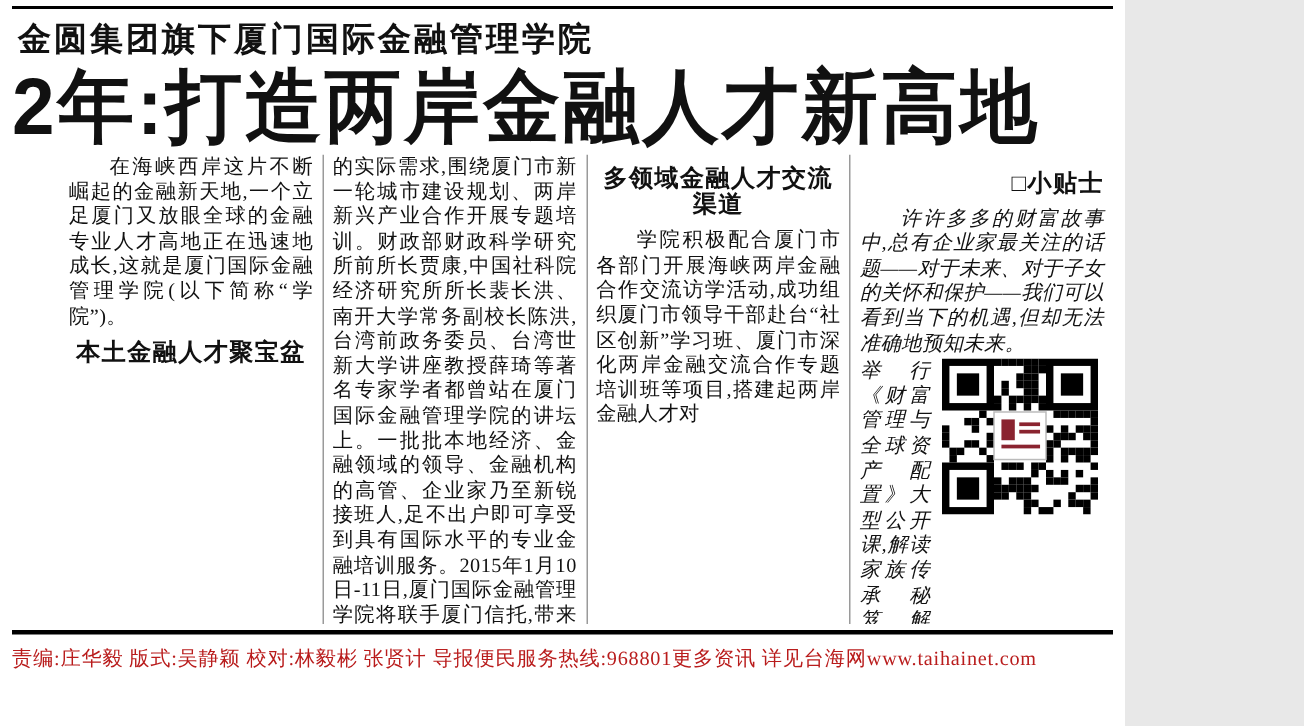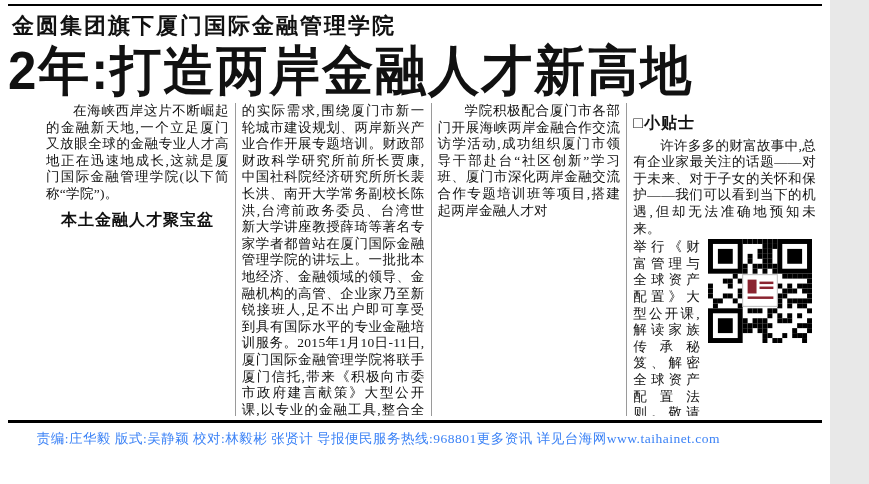--- a/index.html
+++ b/index.html
@@ -1,18 +1,18 @@
 <!DOCTYPE html>
 <html lang="zh"><head>
 <meta charset="utf-8">
 <style>
   html,body{margin:0;padding:0;background:#e8e8e8;}
   .page{
     position:relative;
-    width:830px;height:484px;
+    width:750px;height:484px;
     background:#ffffff;
     color:#111;
     font-family:"Liberation Serif", serif;
     overflow:hidden;
     box-sizing:border-box;
     padding:0 8px;
   }
   .top-rule{height:2px;background:#000;margin-top:4px;}
   .kicker{
     font-family:"Liberation Sans", sans-serif;
@@ -57,44 +57,44 @@
     font-weight:bold;
     font-size:16px;
     text-align:center;
     margin:9px 0 7px 0;
     letter-spacing:1px;
   }
   .tips-title{
     font-family:"Liberation Sans", sans-serif;
     font-weight:bold;
     font-size:16px;
-    text-align:left;
+    text-align:right;
     margin:12px 0 6px 0;
     letter-spacing:1px;
   }
-  .tips{}
+  .tips{font-style:italic;}
   .qr-row{
     display:flex;
     align-items:flex-start;
     margin-top:2px;
   }
   .qr-row .tips-rest{
     flex:1 1 auto;
     padding-right:4px;
   }
   .qr-box{
     flex:0 0 auto;
     width:112px;height:104px;
   }
   .qr-box svg{display:block;width:112px;height:104px;}
   .footer-rule{height:3px;background:#000;margin-top:4px;}
   .footer{
     margin-top:7px;
     font-size:13.5px;
-    color:#3b82f6;
+    color:#b91c1c;
     text-align:right;
     padding-right:102px;
     letter-spacing:0.5px;
     white-space:nowrap;
   }
 </style>
 </head>
 <body>
 
 <div class="page">
@@ -112,20 +112,21 @@
       <div class="subhead">本土金融人才聚宝盆</div>
 
     </div>
 
     <div class="col">
       <p>的实际需求,围绕厦门市新一轮城市建设规划、两岸新兴产业合作开展专题培训。财政部财政科学研究所前所长贾康,中国社科院经济研究所所长裴长洪、南开大学常务副校长陈洪,台湾前政务委员、台湾世新大学讲座教授薛琦等著名专家学者都曾站在厦门国际金融管理学院的讲坛上。一批批本地经济、金融领域的领导、金融机构的高管、企业家乃至新锐接班人,足不出户即可享受到具有国际水平的专业金融培训服务。2015年1月10日-11日,厦门国际金融管理学院将联手厦门信托,带来《积极向市委市政府建言献策》大型公开课,以专业的金融工具,整合全球资源,为本土企业家财富传承提供专业辅导。</p>
 
     </div>
 
     <div class="col">
+      <div class="subhead">多领域金融人才交流渠道</div>
       <p class="indent">学院积极配合厦门市各部门开展海峡两岸金融合作交流访学活动,成功组织厦门市领导干部赴台“社区创新”学习班、厦门市深化两岸金融交流合作专题培训班等项目,搭建起两岸金融人才对</p>
     </div>
 
     <div class="col">
       <div class="tips-title">□小贴士</div>
       <p class="indent tips">许许多多的财富故事中,总有企业家最关注的话题——对于未来、对于子女的关怀和保护——我们可以看到当下的机遇,但却无法准确地预知未来。</p>
       <div class="qr-row">
         <p class="tips tips-rest">举行《财富管理与全球资产配置》大型公开课,解读家族传承秘笈、解密全球资产配置法则。敬请关注。</p>
         <div class="qr-box">
           <svg id="qr-svg" viewBox="0 0 105 105" xmlns="http://www.w3.org/2000/svg">

